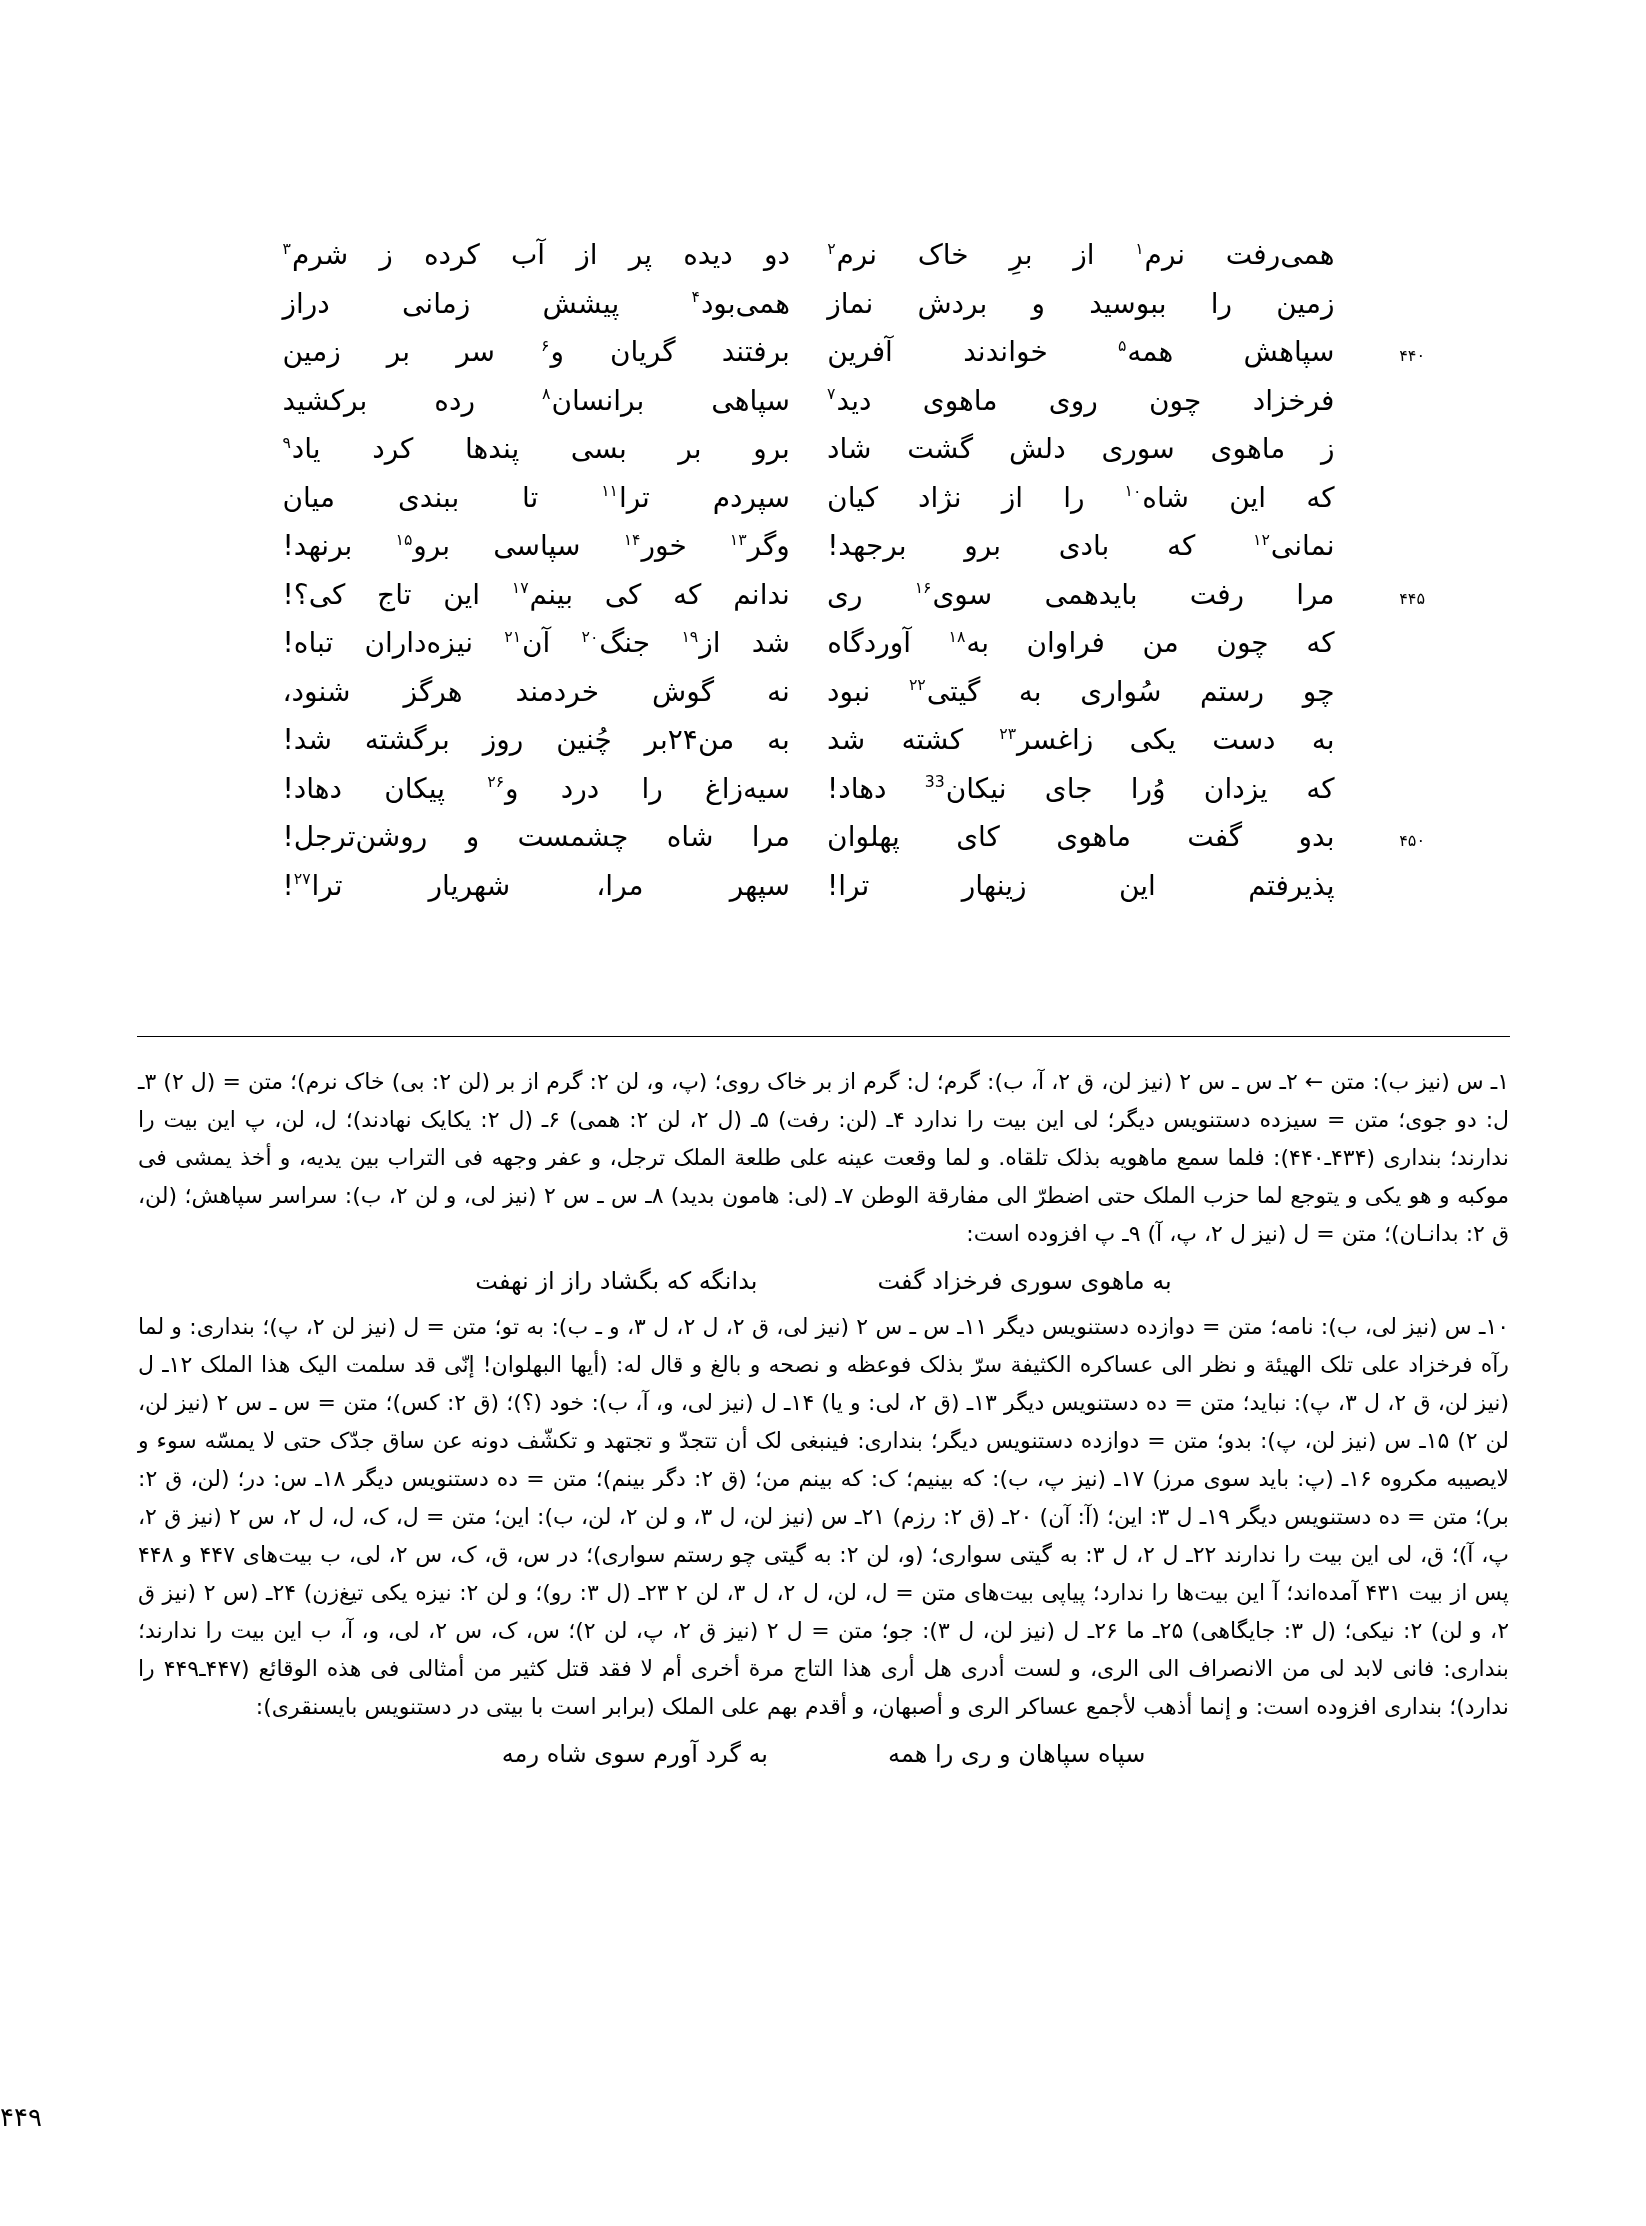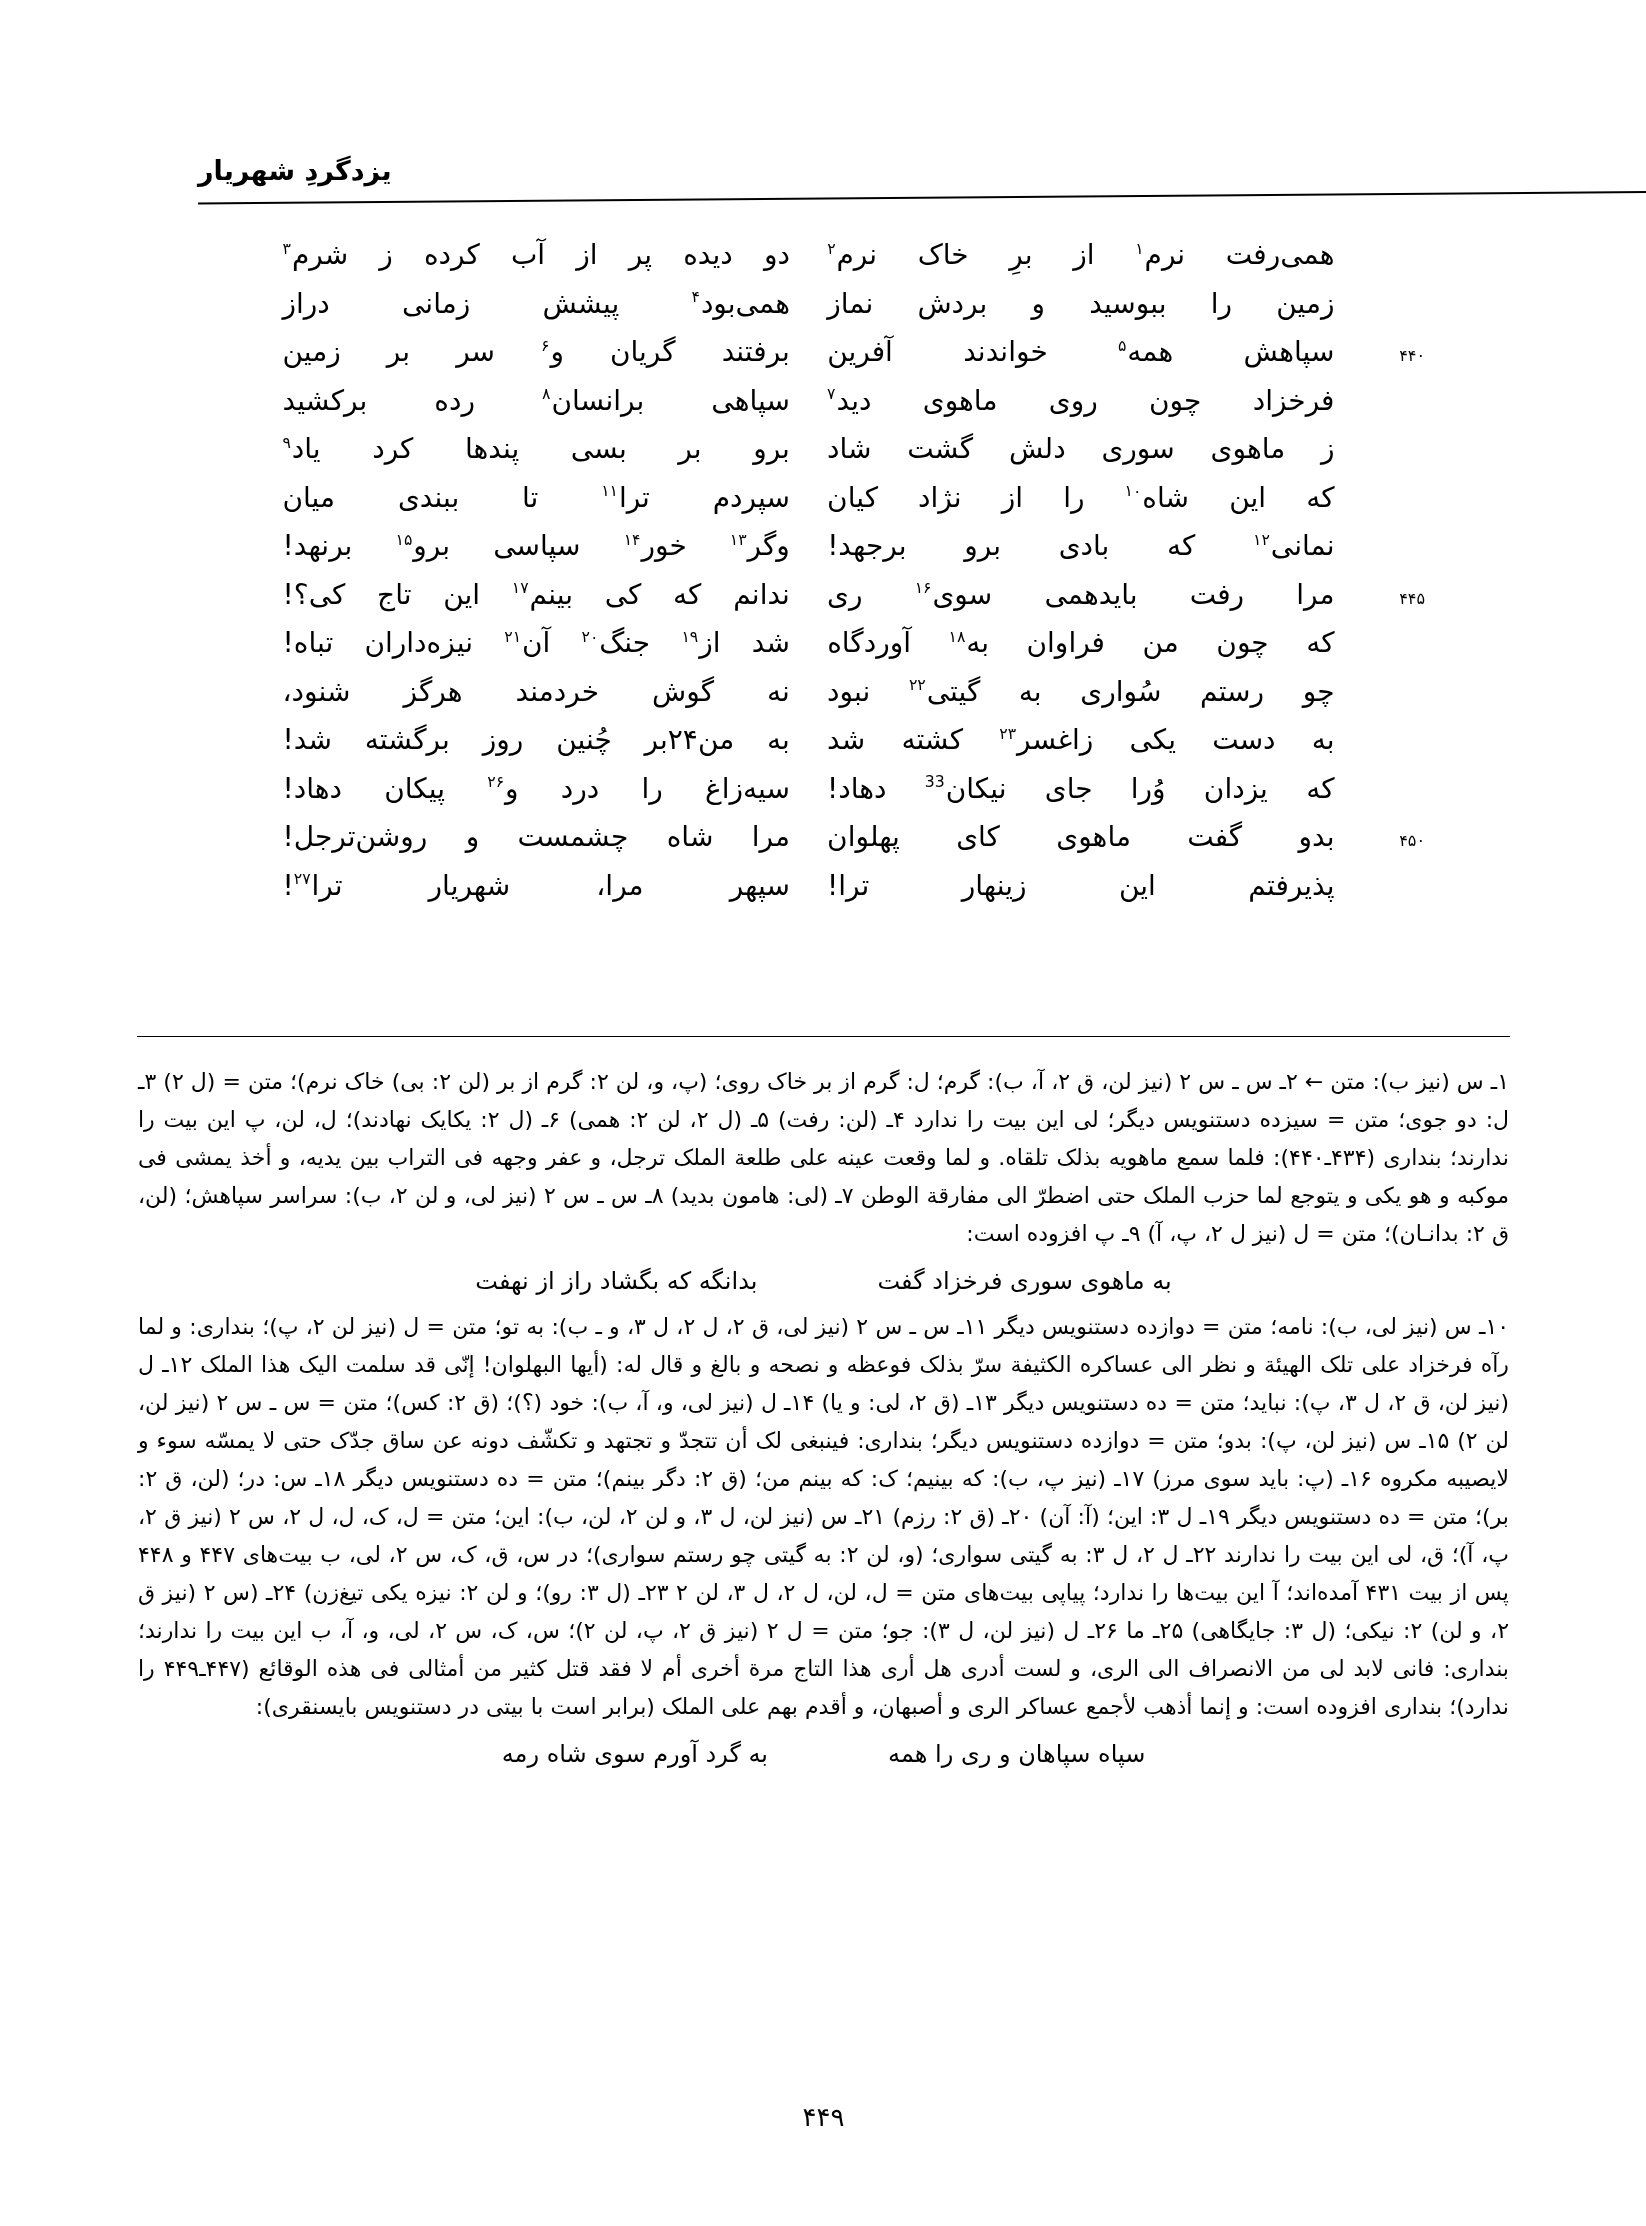--- a/index.html
+++ b/index.html
@@ -75,32 +75,28 @@
   .app-para{margin:0 0 0 0;text-align:justify;text-justify:inter-word;}
   .verse-inline{
     display:flex;flex-direction:row;justify-content:center;gap:120px;
     font-size:24px;line-height:48px;direction:rtl;margin:3.7px 0 3.7px 0;
   }
   .verse-inline .vi{white-space:nowrap;}
 
   
   .folio{
     position:absolute;left:0;right:0;top:2102px;
-    text-align:center;font-size:26px;
+    text-align:left;font-size:26px;
   }
 </style>
 </head>
 <body>
 
 <div class="page">
 
-  <div class="header">
-    <div class="header-title">یزدگردِ شهریار</div>
-    <div class="header-rule"></div>
-  </div>
 
   <div class="verse-block" id="verse-block">
       <div class="beyt">
         <div class="num-slot"></div>
         <div class="hemi right">
           <span class="w">همی‌رفت</span>
           <span class="w">نرم<sup class="fn">۱</sup></span>
           <span class="w">از</span>
           <span class="w">برِ</span>
           <span class="w">خاک</span>

